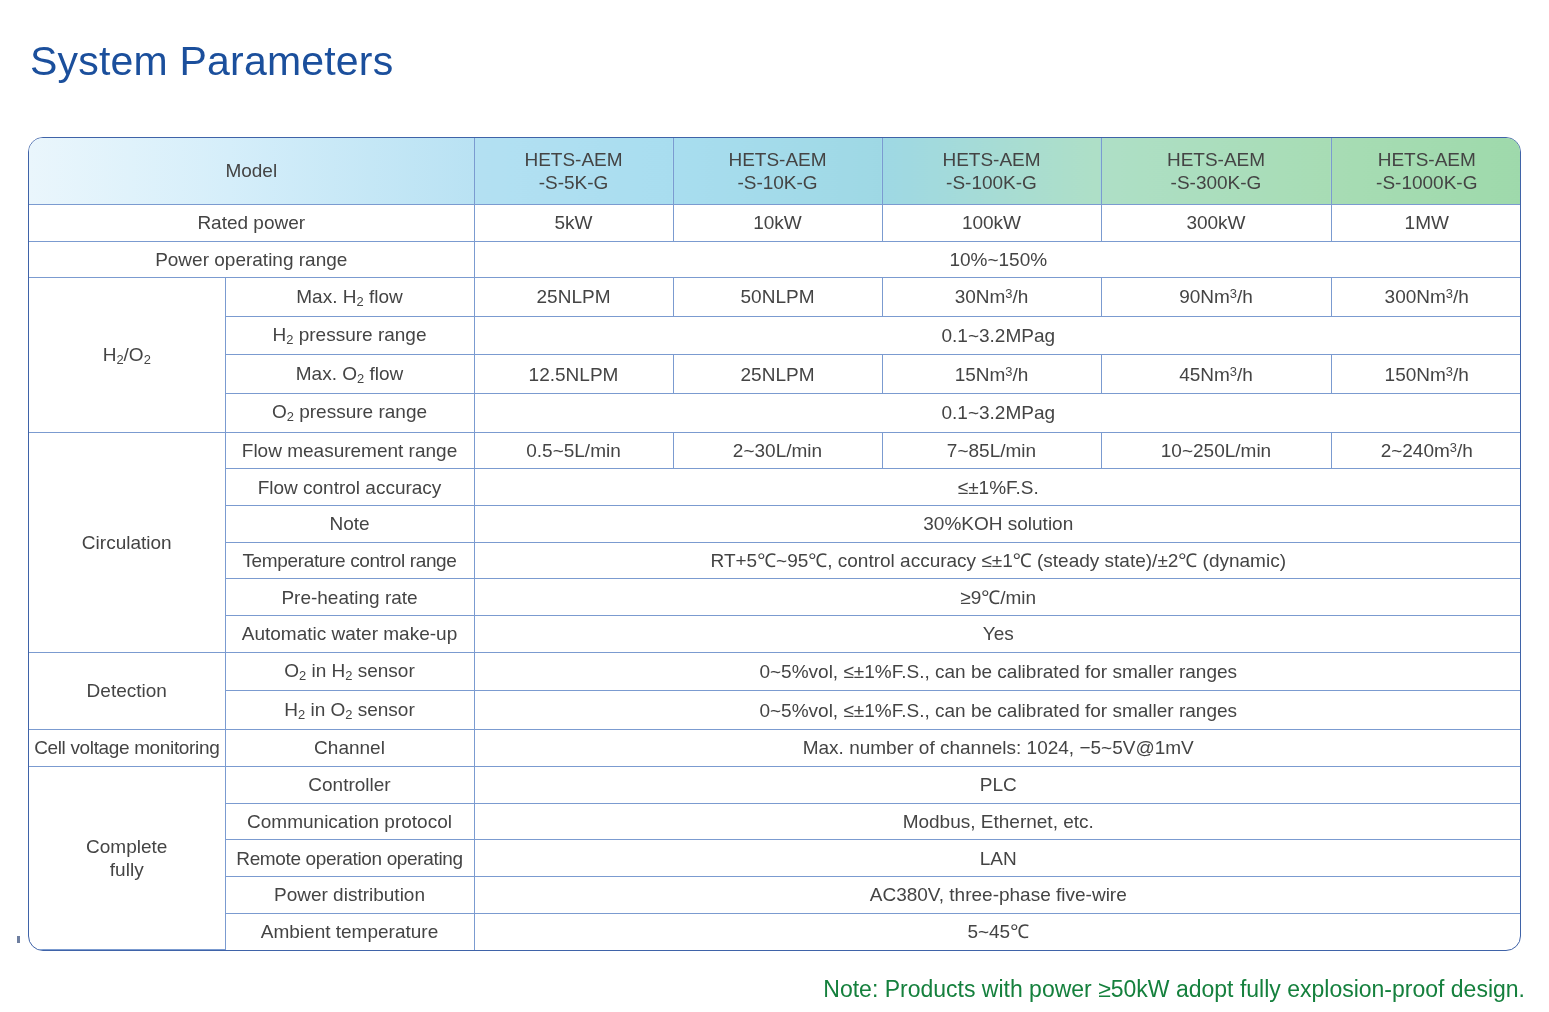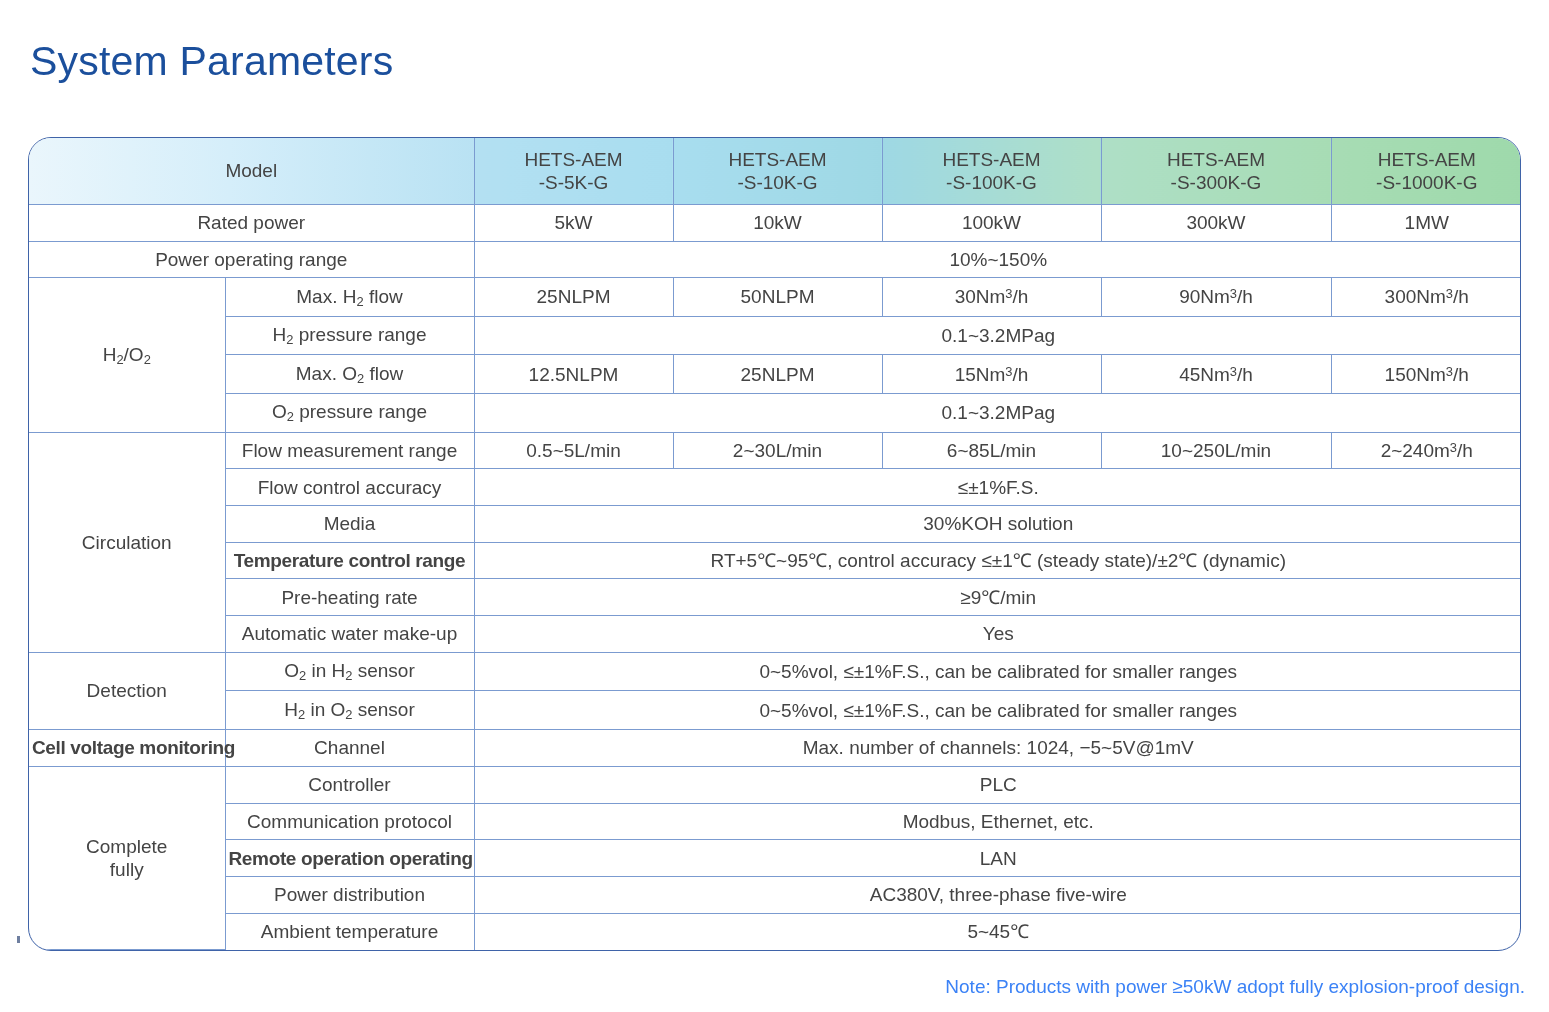--- a/index.html
+++ b/index.html
@@ -25,21 +25,21 @@
     letter-spacing: 0.2px;
     white-space: nowrap;
   }
   #table-wrap {
     position: absolute;
     left: 28px;
     top: 137px;
     width: 1493px;
     height: 814px;
     border: 1.6px solid #3f63a8;
-    border-radius: 23px;
+    border-radius: 15px;
     overflow: hidden;
     background: #fff;
   }
   table.spec {
     border-collapse: collapse;
     table-layout: fixed;
     width: 1493px;
     height: 100%;
   }
   table.spec td {
@@ -67,30 +67,30 @@
   }
   td.hdr-model { background: linear-gradient(to right, #eaf6fc 0%, #d5eefa 45%, #b9e2f3 100%); }
   td.hdr-c1 { background: linear-gradient(to right, #b3e0f2 0%, #a8ddef 100%); }
   td.hdr-c2 { background: linear-gradient(to right, #a8ddef 0%, #9ed8e4 100%); }
   td.hdr-c3 { background: linear-gradient(to right, #9ed8e4 0%, #aedfc6 100%); }
   td.hdr-c4 { background: linear-gradient(to right, #aedfc6 0%, #a7dcb4 100%); }
   td.hdr-c5 { background: linear-gradient(to right, #a7dcb4 0%, #9ed9ab 100%); }
 
   td.group { font-size: 19px; }
   td.param { font-size: 19px; }
-  td.tight { font-size: 18.5px; letter-spacing: -0.35px; font-weight: bold; }
+  td.tight { font-size: 18.5px; letter-spacing: -0.35px; }
   sub { font-size: 0.68em; vertical-align: -0.22em; }
   sup { font-size: 0.68em; vertical-align: 0.42em; }
 
   #note {
     position: absolute;
     right: 24px;
     top: 976px;
-    font-size: 19px;
-    color: #3b82f6;
+    font-size: 23px;
+    color: #15803d;
     white-space: nowrap;
   }
   #speck {
     position: absolute;
     left: 17px;
     top: 936px;
     width: 3px; height: 7px;
     background: #6f7fa0;
   }
 </style>
@@ -179,30 +179,30 @@
       <tr>
         <td class="param">O<sub>2</sub> pressure range</td>
         <td colspan="5">0.1~3.2MPag</td>
       </tr>
 
       <tr>
         <td class="group" rowspan="6">Circulation</td>
         <td class="param">Flow measurement range</td>
         <td>0.5~5L/min</td>
         <td>2~30L/min</td>
-        <td>6~85L/min</td>
+        <td>7~85L/min</td>
         <td>10~250L/min</td>
         <td>2~240m<sup>3</sup>/h</td>
       </tr>
       <tr>
         <td class="param">Flow control accuracy</td>
         <td colspan="5">≤±1%F.S.</td>
       </tr>
       <tr>
-        <td class="param">Media</td>
+        <td class="param">Note</td>
         <td colspan="5">30%KOH solution</td>
       </tr>
       <tr>
         <td class="param tight">Temperature control range</td>
         <td colspan="5">RT+5℃~95℃, control accuracy ≤±1℃ (steady state)/±2℃ (dynamic)</td>
       </tr>
       <tr>
         <td class="param">Pre-heating rate</td>
         <td colspan="5">≥9℃/min</td>
       </tr>

